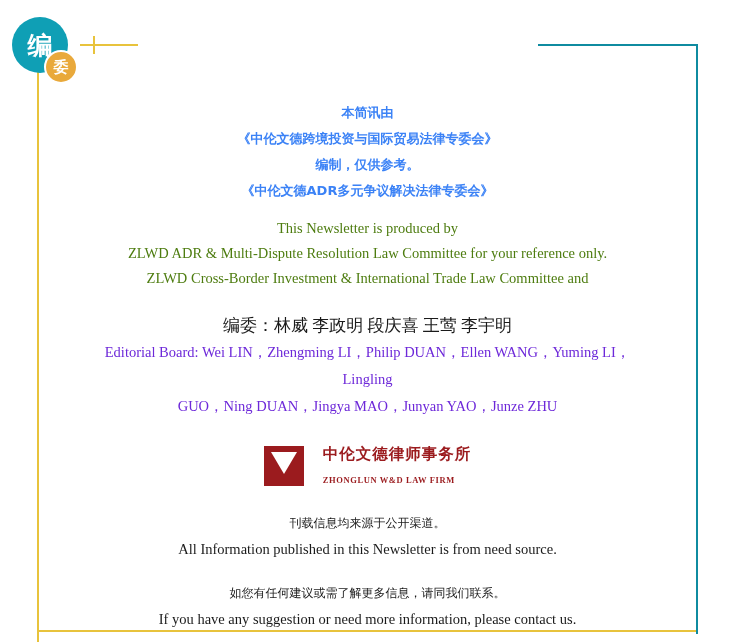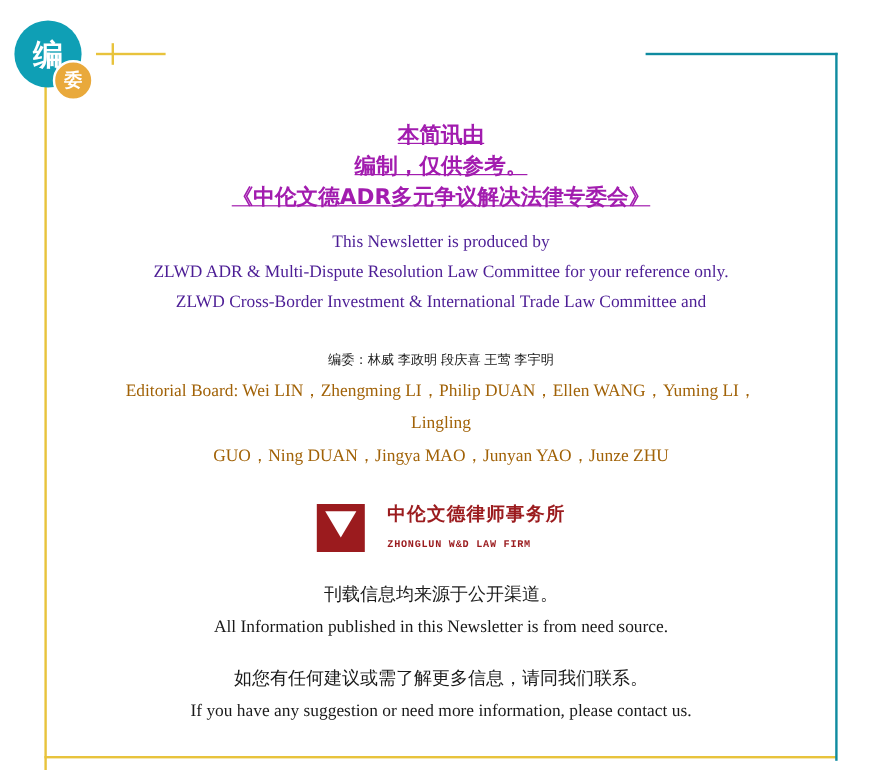--- a/index.html
+++ b/index.html
@@ -124,49 +124,48 @@
   .content {
     position: absolute;
     left: 55px;
     right: 55px;
     top: 100px;
     text-align: center;
   }
 
   .cn {
     font-family: "DejaVu Sans", sans-serif;
-    font-size: 18px;
-    line-height: 26px;
-    color: #a21caf;
-    font-weight: bold;
-    text-decoration: underline;
+    font-size: 13px;
+    line-height: 26px;
+    color: #3b82f6;
+    font-weight: bold;
   }
   .en {
     font-family: "Liberation Serif", serif;
     font-size: 14.5px;
     line-height: 25px;
-    color: #4c1d95;
+    color: #4d7c0f;
   }
 
   .block-producer { margin-bottom: 0; }
   .gap-a { height: 12px; }
   .gap-b { height: 18px; }
   .gap-c { height: 22px; }
 
   .editors-cn {
-    font-family: Liberation Sans, sans-serif;
-    font-size: 11px;
+    font-family: Liberation Serif, serif;
+    font-size: 17px;
     line-height: 26px;
     color: #1a1a1a;
   }
   .editors-en {
     font-family: "Liberation Serif", serif;
     font-size: 14.5px;
     line-height: 27px;
-    color: #a16207;
+    color: #6d28d9;
     padding: 0 45px;
   }
 
   
   .logo-row {
     display: flex;
     align-items: center;
     justify-content: center;
     gap: 19px;
     margin-top: 26px;
@@ -195,31 +194,31 @@
     line-height: 1.15;
   }
   .logo-cn {
     font-family: "DejaVu Sans", sans-serif;
     font-size: 15.5px;
     font-weight: bold;
     color: #9b1b1e;
     letter-spacing: 1px;
   }
   .logo-en {
-    font-family: Liberation Mono, monospace;
+    font-family: Liberation Serif, serif;
     font-size: 8.5px;
     font-weight: bold;
     color: #9b1b1e;
     letter-spacing: 0.6px;
     margin-top: 12px;
   }
 
   .note-cn {
-    font-family: Liberation Mono, monospace;
-    font-size: 15px;
+    font-family: Liberation Serif, serif;
+    font-size: 12px;
     line-height: 26px;
     color: #1a1a1a;
   }
   .note-en {
     font-family: "Liberation Serif", serif;
     font-size: 14.5px;
     line-height: 26px;
     color: #1a1a1a;
   }
 </style>
@@ -237,20 +236,21 @@
 
   <div class="badge">
     <div class="badge-main">编</div>
     <div class="badge-sub">委</div>
   </div>
 
   <div class="content">
 
     <div class="block-producer">
       <div class="cn">本简讯由</div>
+      <div class="cn">《中伦文德跨境投资与国际贸易法律专委会》</div>
       <div class="cn">编制，仅供参考。</div>
       <div class="cn">《中伦文德ADR多元争议解决法律专委会》</div>
       <div class="gap-a"></div>
       <div class="en">This Newsletter is produced by</div>
       <div class="en">ZLWD ADR &amp; Multi-Dispute Resolution Law Committee for your reference only.</div>
       <div class="en">ZLWD Cross-Border Investment &amp; International Trade Law Committee and</div>
     </div>
 
     <div class="gap-c"></div>
 

